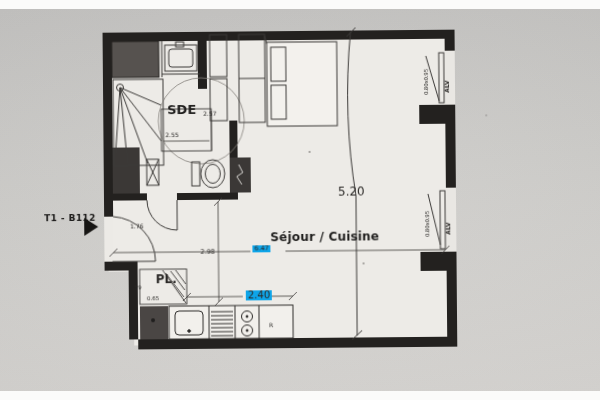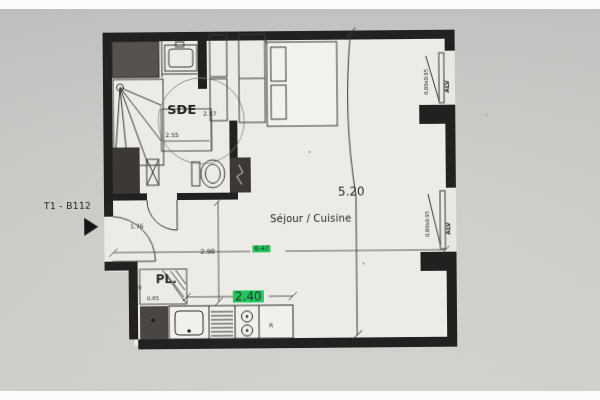--- a/index.html
+++ b/index.html
@@ -10,27 +10,27 @@
   .band.bottom{top:391px;height:9px;}
   .photo{position:absolute;left:0;top:9px;width:600px;height:382px;
          background:
            radial-gradient(120% 90% at 50% 45%, rgba(255,255,255,0.07), rgba(0,0,0,0.05)),
            linear-gradient(175deg,#c4c3c1 0%,#cdccc9 45%,#d9d7d4 100%);}
   .plan{position:absolute;left:0;top:0;width:600px;height:400px;
         transform:rotate(-0.5deg);filter:blur(0.22px);}
   .plan svg{position:absolute;left:0;top:0;}
   .lbl{position:absolute;color:#2b2927;line-height:1;white-space:nowrap;}
   .lbl.dim{font-size:6px;}
-  .lbl.dim-bg{background:#22c55e;padding:0 2px;}
+  .lbl.dim-bg{background:#0ea5e9;padding:0 2px;}
   .lbl.tiny{font-size:5.5px;}
-  .unit-label{left:44px;top:200px;font-size:9px;font-weight:normal;color:#1c1b1a;letter-spacing:.4px;}
+  .unit-label{left:44px;top:212px;font-size:9px;font-weight:bold;color:#1c1b1a;letter-spacing:.4px;}
   .entry-arrow{position:absolute;left:84px;top:216px;width:0;height:0;
     border-left:14px solid #161513;border-top:9px solid transparent;border-bottom:9px solid transparent;}
   .sde{left:168px;top:102px;font-size:13px;font-weight:bold;color:#1f1e1d;}
-  .sejour{left:270px;top:214px;font-size:10px;font-weight:400;color:#1f1e1d;letter-spacing:.2px;}
+  .sejour{left:270px;top:231px;font-size:12px;font-weight:700;color:#1f1e1d;letter-spacing:.2px;}
   .pl{left:155px;top:272px;font-size:12px;font-weight:bold;}
   .r-lbl{left:268px;top:322px;font-size:6px;}
   .vtext{writing-mode:vertical-rl;transform:rotate(180deg);}
   .alv{position:absolute;font-size:6px;font-weight:bold;color:#2b2927;}
   .alv-note{position:absolute;font-size:5.5px;color:#3a3836;letter-spacing:-0.2px;}
 </style>
 </head>
 <body>
 
 <div class="screen">
@@ -185,21 +185,21 @@
     <div class="lbl sde">SDE</div>
     <div class="lbl sejour">Séjour / Cuisine</div>
     <div class="lbl pl">PL.</div>
     <div class="lbl r-lbl">R</div>
 
     <div class="lbl dim" style="left:204px;top:110px;">2.57</div>
     <div class="lbl dim" style="left:166px;top:131px;">2.55</div>
     <div class="lbl dim dim-bg" style="left:252px;top:245px;font-size:6.5px;">6.47</div>
     <div class="lbl dim" style="left:338px;top:186px;font-size:12px;">5.20</div>
     <div class="lbl dim" style="left:200px;top:248px;font-size:6.5px;">2.98</div>
-    <div class="lbl dim dim-bg" style="left:232px;top:290px;font-size:12px;">2.40</div>
+    <div class="lbl dim dim-bg" style="left:245px;top:290px;font-size:10px;">2.40</div>
     <div class="lbl dim" style="left:130px;top:222px;">1.76</div>
     <div class="lbl tiny" style="left:132px;top:284px;">.59</div>
     <div class="lbl tiny" style="left:146px;top:295px;">0.65</div>
 
     <div class="alv vtext" style="left:444px;top:62px;height:32px;">ALV</div>
     <div class="alv-note vtext" style="left:424px;top:56px;height:40px;">0.80x0.95</div>
     <div class="alv vtext" style="left:444px;top:204px;height:32px;">ALV</div>
     <div class="alv-note vtext" style="left:424px;top:198px;height:40px;">0.80x0.95</div>
   </div>
 </div>

